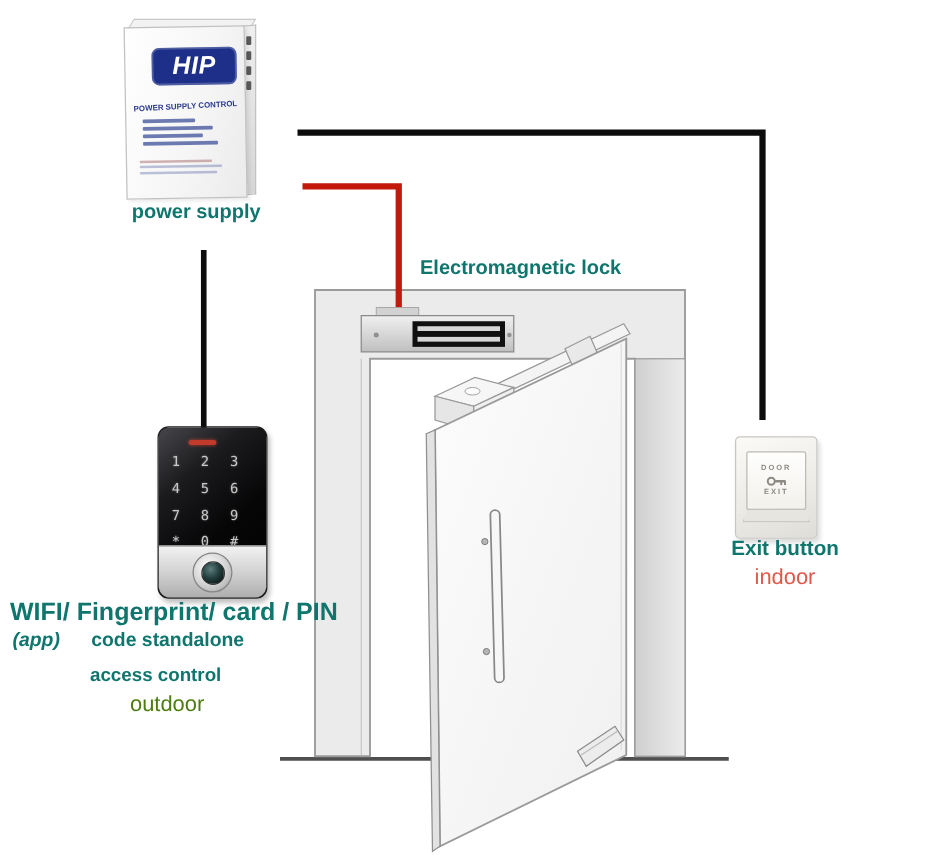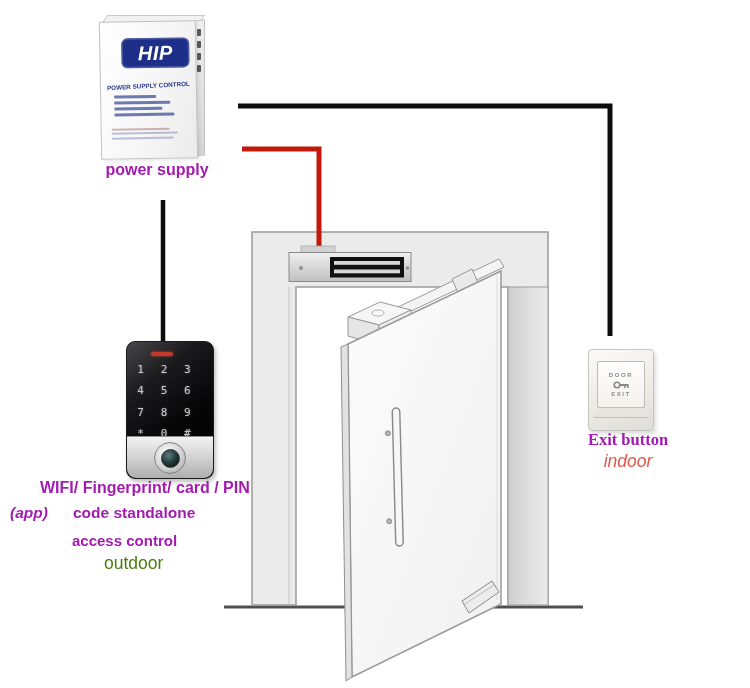--- a/index.html
+++ b/index.html
@@ -1,21 +1,21 @@
 <!DOCTYPE html>
 <html><head>
 <meta charset="utf-8">
 <style>
   html,body{margin:0;padding:0;background:#fff;}
   .canvas{
     position:relative;width:750px;height:688px;background:#ffffff;
     font-family:"Liberation Sans",sans-serif;overflow:hidden;
   }
   .abs{position:absolute;}
-  .lbl{color:#a21caf;font-weight:bold;white-space:nowrap;}
+  .lbl{color:#0f766e;font-weight:bold;white-space:nowrap;}
 
   
   .ps-wrap{left:96px;top:12px;width:116px;height:150px;}
   .ps-topface{position:absolute;left:8px;top:3px;width:96px;height:8px;
     background:#f2f2f2;border:1px solid #c9c9c9;transform:skewX(-32deg);}
   .ps-side{position:absolute;left:98px;top:8px;width:10px;height:134px;
     background:linear-gradient(180deg,#efefef,#d6d6d6);
     border:1px solid #c2c2c2;border-left:none;transform:skewY(-5deg);}
   .ps-front{position:absolute;left:4px;top:9px;width:95px;height:136px;
     background:linear-gradient(105deg,#ffffff,#f6f6f6 55%,#ebebeb);
@@ -63,27 +63,27 @@
     background:linear-gradient(180deg,#fefefd,#f3f1ec);border:1px solid #bdbbb5;border-radius:2px;
     display:flex;flex-direction:column;align-items:center;justify-content:center;gap:1.5px;}
   .eb-skirt{position:absolute;left:5px;top:57px;width:52px;height:9px;
     background:#e7e5df;border:1px solid #c2c0ba;
     clip-path:polygon(7% 0,93% 0,100% 100%,0 100%);}
   .eb-txt{font-size:6px;font-weight:bold;color:#8d8a84;letter-spacing:1.6px;}
 
   
   .l-power{left:93px;top:161px;width:128px;text-align:center;font-size:16px;}
   .l-emlock{left:336px;top:206px;font-size:16px;}
-  .l-ac1{left:8px;top:479px;font-size:16px;margin-left:32px;}
+  .l-ac1{left:8px;top:479px;font-size:20px;}
   .l-ac2a{left:10px;top:504px;font-size:15.5px;font-style:italic;}
   .l-ac2b{left:73px;top:504px;font-size:15.5px;text-align:right;}
   .l-ac3{left:72px;top:532px;font-size:15px;}
   .l-outdoor{left:104px;top:553px;font-size:17.5px;color:#4d7c0f;font-weight:normal;}
-  .l-exit{left:570px;top:430px;width:116px;text-align:center;font-size:16.5px;font-family:Liberation Serif, serif;}
-  .l-indoor{left:570px;top:451px;width:116px;text-align:center;font-size:17.5px;color:#e0584b;font-weight:normal;font-style:italic;}
+  .l-exit{left:570px;top:430px;width:116px;text-align:center;font-size:16.5px;}
+  .l-indoor{left:570px;top:451px;width:116px;text-align:center;font-size:17.5px;color:#e0584b;font-weight:normal;}
 </style>
 </head>
 <body>
 
 <div class="canvas">
 
   <svg class="abs" width="750" height="688" viewBox="0 0 750 688" style="left:0;top:0">
     <defs>
       <linearGradient id="postgrad" x1="0" y1="0" x2="1" y2="0">
         <stop offset="0" stop-color="#cfcfcf"></stop>
@@ -201,20 +201,21 @@
         <line x1="7" y1="5" x2="15.5" y2="5" stroke="#8d8a84" stroke-width="2"></line>
         <line x1="12" y1="5" x2="12" y2="8" stroke="#8d8a84" stroke-width="1.6"></line>
         <line x1="15" y1="5" x2="15" y2="8" stroke="#8d8a84" stroke-width="1.6"></line>
       </svg>
       <span class="eb-txt">EXIT</span>
     </div>
     <div class="eb-skirt"></div>
   </div>
 
   <div class="abs lbl l-power">power supply</div>
+  <div class="abs lbl l-emlock">Electromagnetic lock</div>
   <div class="abs lbl l-ac1">WIFI/ Fingerprint/ card / PIN</div>
   <div class="abs lbl l-ac2a">(app)</div>
   <div class="abs lbl l-ac2b">code standalone</div>
   <div class="abs lbl l-ac3">access control</div>
   <div class="abs lbl l-outdoor">outdoor</div>
   <div class="abs lbl l-exit">Exit button</div>
   <div class="abs lbl l-indoor">indoor</div>
 </div>
 
 </body></html>

